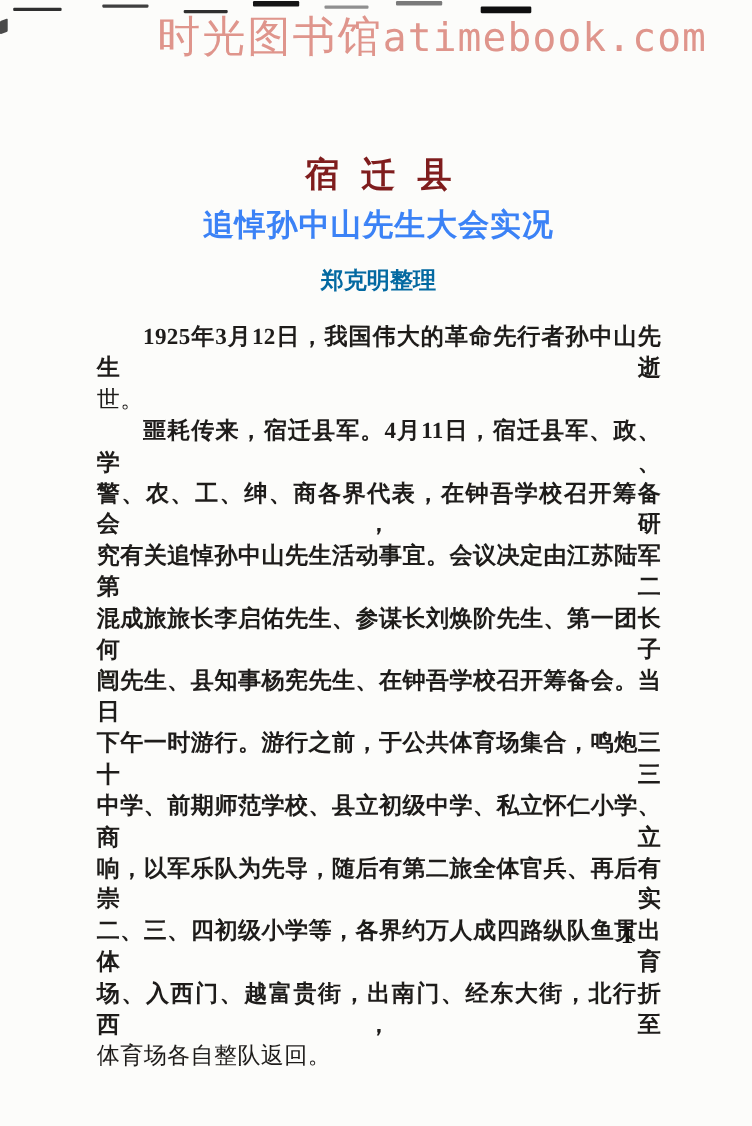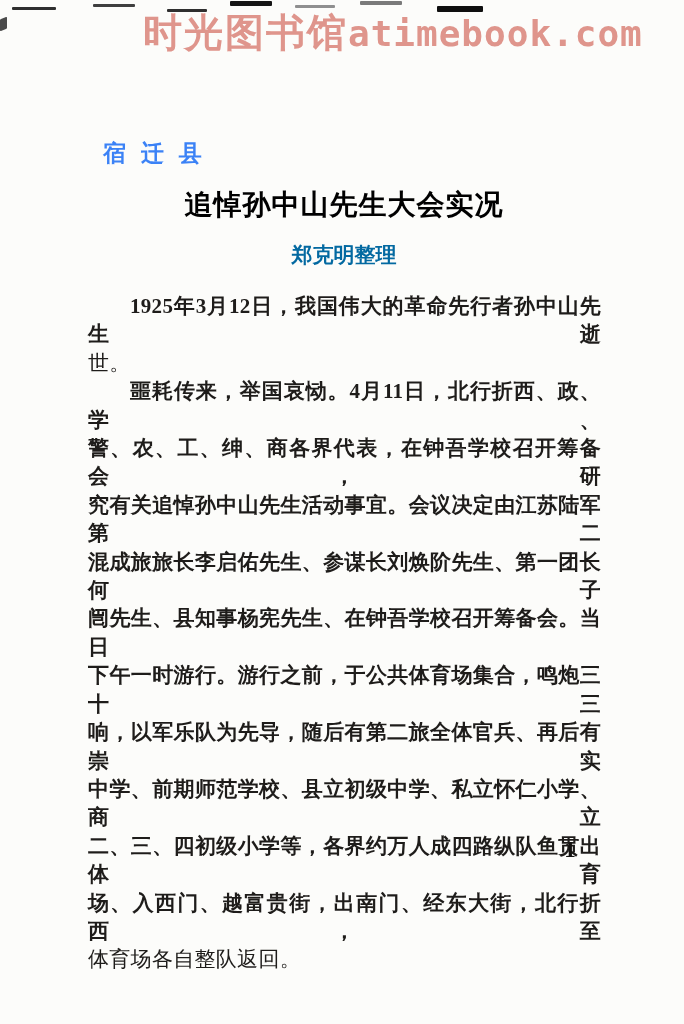--- a/index.html
+++ b/index.html
@@ -16,21 +16,21 @@
     font-family: "Liberation Serif", "DejaVu Serif", serif;
     color: #1e1c1a;
   }
   
   .watermark {
     position: absolute;
     top: 6px;
     left: 143px;
     white-space: nowrap;
     color: #df958c;
-    font-weight: bold;
+    font-weight: normal;
     display: flex;
     align-items: baseline;
   }
   .watermark .wm-cjk {
     font-size: 39px;
     letter-spacing: 2px;
     font-family: "Liberation Sans", "DejaVu Sans", sans-serif;
   }
   .watermark .wm-latin {
     font-size: 36px;
@@ -46,36 +46,37 @@
   .m5 { left: 295px; top: 5px; width: 40px; height: 3px; background: #8f8f8f; }
   .m6 { left: 360px; top: 1px; width: 42px; height: 4px; background: #7a7a7a; }
   .m7 { left: 437px; top: 6px; width: 46px; height: 6px; background: #0f0f0f; }
   .m8 { left: 0px;   top: 18px; width: 7px; height: 12px; background: #4a4a4a; transform: skewY(-20deg); }
   
   .doc-title {
     position: absolute;
     top: 138px;
     left: 88px;
     width: 512px;
-    font-size: 23px;
+    text-align: center;
+    font-size: 31px;
     font-weight: bold;
     letter-spacing: 0.65em;
     text-indent: 0.65em; 
-    color: #3b82f6;
+    color: #7f1d1d;
   }
   .doc-subtitle {
     position: absolute;
     top: 186px;
     left: 88px;
     width: 512px;
     text-align: center;
     font-size: 28px;
     font-weight: bold;
     letter-spacing: 1px;
-    color: #000000;
+    color: #3b82f6;
   }
   .doc-byline {
     position: absolute;
     top: 241px;
     left: 88px;
     width: 512px;
     text-align: center;
     font-size: 21px;
     font-weight: bold;
     color: #0369a1;
@@ -128,28 +129,28 @@
     <span class="wm-latin">atimebook.com</span>
   </div>
 
   <div class="doc-title">宿迁县</div>
   <div class="doc-subtitle">追悼孙中山先生大会实况</div>
   <div class="doc-byline">郑克明整理</div>
 
   <div class="doc-body">
     <div class="body-line fill indent">1925年3月12日，我国伟大的革命先行者孙中山先生逝</div>
     <div class="body-line">世。</div>
-    <div class="body-line fill indent">噩耗传来，举国哀恸。4月11日，北行折西、政、学、</div>
+    <div class="body-line fill indent">噩耗传来，宿迁县军。4月11日，宿迁县军、政、学、</div>
     <div class="body-line fill">警、农、工、绅、商各界代表，在钟吾学校召开筹备会，研</div>
     <div class="body-line fill">究有关追悼孙中山先生活动事宜。会议决定由江苏陆军第二</div>
     <div class="body-line fill">混成旅旅长李启佑先生、参谋长刘焕阶先生、第一团长何子</div>
     <div class="body-line fill">闿先生、县知事杨宪先生、在钟吾学校召开筹备会。当日</div>
     <div class="body-line fill">下午一时游行。游行之前，于公共体育场集合，鸣炮三十三</div>
+    <div class="body-line fill">中学、前期师范学校、县立初级中学、私立怀仁小学、商立</div>
     <div class="body-line fill">响，以军乐队为先导，随后有第二旅全体官兵、再后有崇实</div>
-    <div class="body-line fill">中学、前期师范学校、县立初级中学、私立怀仁小学、商立</div>
     <div class="body-line fill">二、三、四初级小学等，各界约万人成四路纵队鱼贯出体育</div>
     <div class="body-line fill">场、入西门、越富贵街，出南门、经东大街，北行折西，至</div>
     <div class="body-line">体育场各自整队返回。</div>
 
   </div>
 
   <div class="page-number">1</div>
 
 </div>
 

